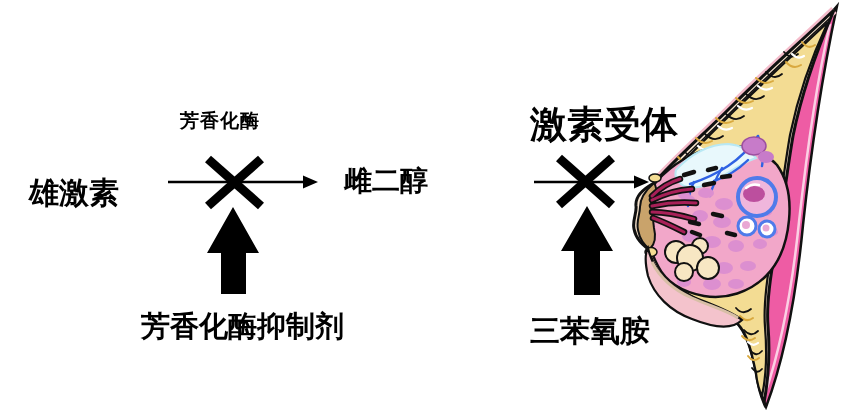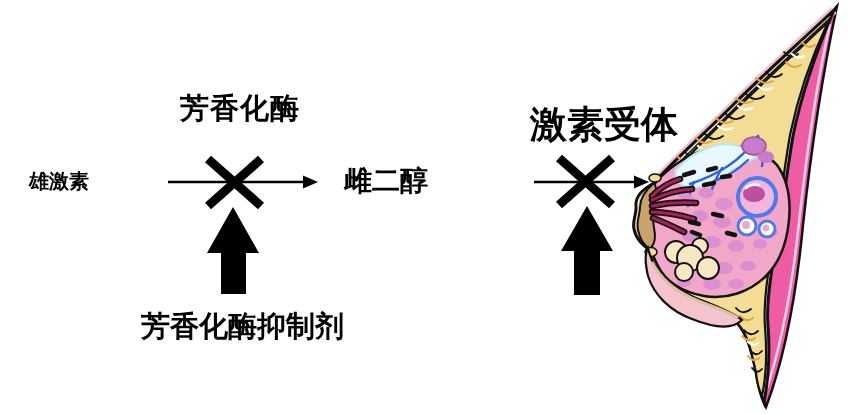--- a/index.html
+++ b/index.html
@@ -5,22 +5,22 @@
   html,body{margin:0;padding:0;background:#fff;}
   .canvas{
     position:relative;width:864px;height:414px;background:#fff;overflow:hidden;
     font-family:"DejaVu Sans","Liberation Sans",sans-serif;
   }
   .canvas svg{position:absolute;left:0;top:0;}
   .label{
     position:absolute;font-weight:700;color:#000;white-space:nowrap;line-height:1.1;
     font-family:"DejaVu Sans","Liberation Sans",sans-serif;
   }
-  #lbl-enzyme-left   {left:180px; top:93px;  font-size:29px; letter-spacing:1px;}
-  #lbl-androgen      {left:29px;  top:170px; font-size:20px;}
+  #lbl-enzyme-left   {left:180px; top:110px;  font-size:19px; letter-spacing:1px;}
+  #lbl-androgen      {left:29px;  top:176px; font-size:30px;}
   #lbl-estradiol     {left:344px; top:166px; font-size:28px;}
   #lbl-ai            {left:141px; top:311px; font-size:29px;text-align:center;}
   #lbl-receptor      {left:530px; top:105px; font-size:37px;}
   #lbl-tamoxifen     {left:530px; top:314px; font-size:30px;}
 </style>
 </head>
 <body>
 
 <div class="canvas">
 
@@ -205,14 +205,15 @@
       </g>
       <polygon points="587,206 613,251 600,251 600,295 574,295 574,251 561,251" stroke="none"></polygon>
     </g>
   </svg>
 
   <div id="lbl-enzyme-left" class="label">芳香化酶</div>
   <div id="lbl-androgen" class="label">雄激素</div>
   <div id="lbl-estradiol" class="label">雌二醇</div>
   <div id="lbl-ai" class="label">芳香化酶抑制剂</div>
   <div id="lbl-receptor" class="label">激素受体</div>
+  <div id="lbl-tamoxifen" class="label">三苯氧胺</div>
 
 </div>
 
 </body></html>

